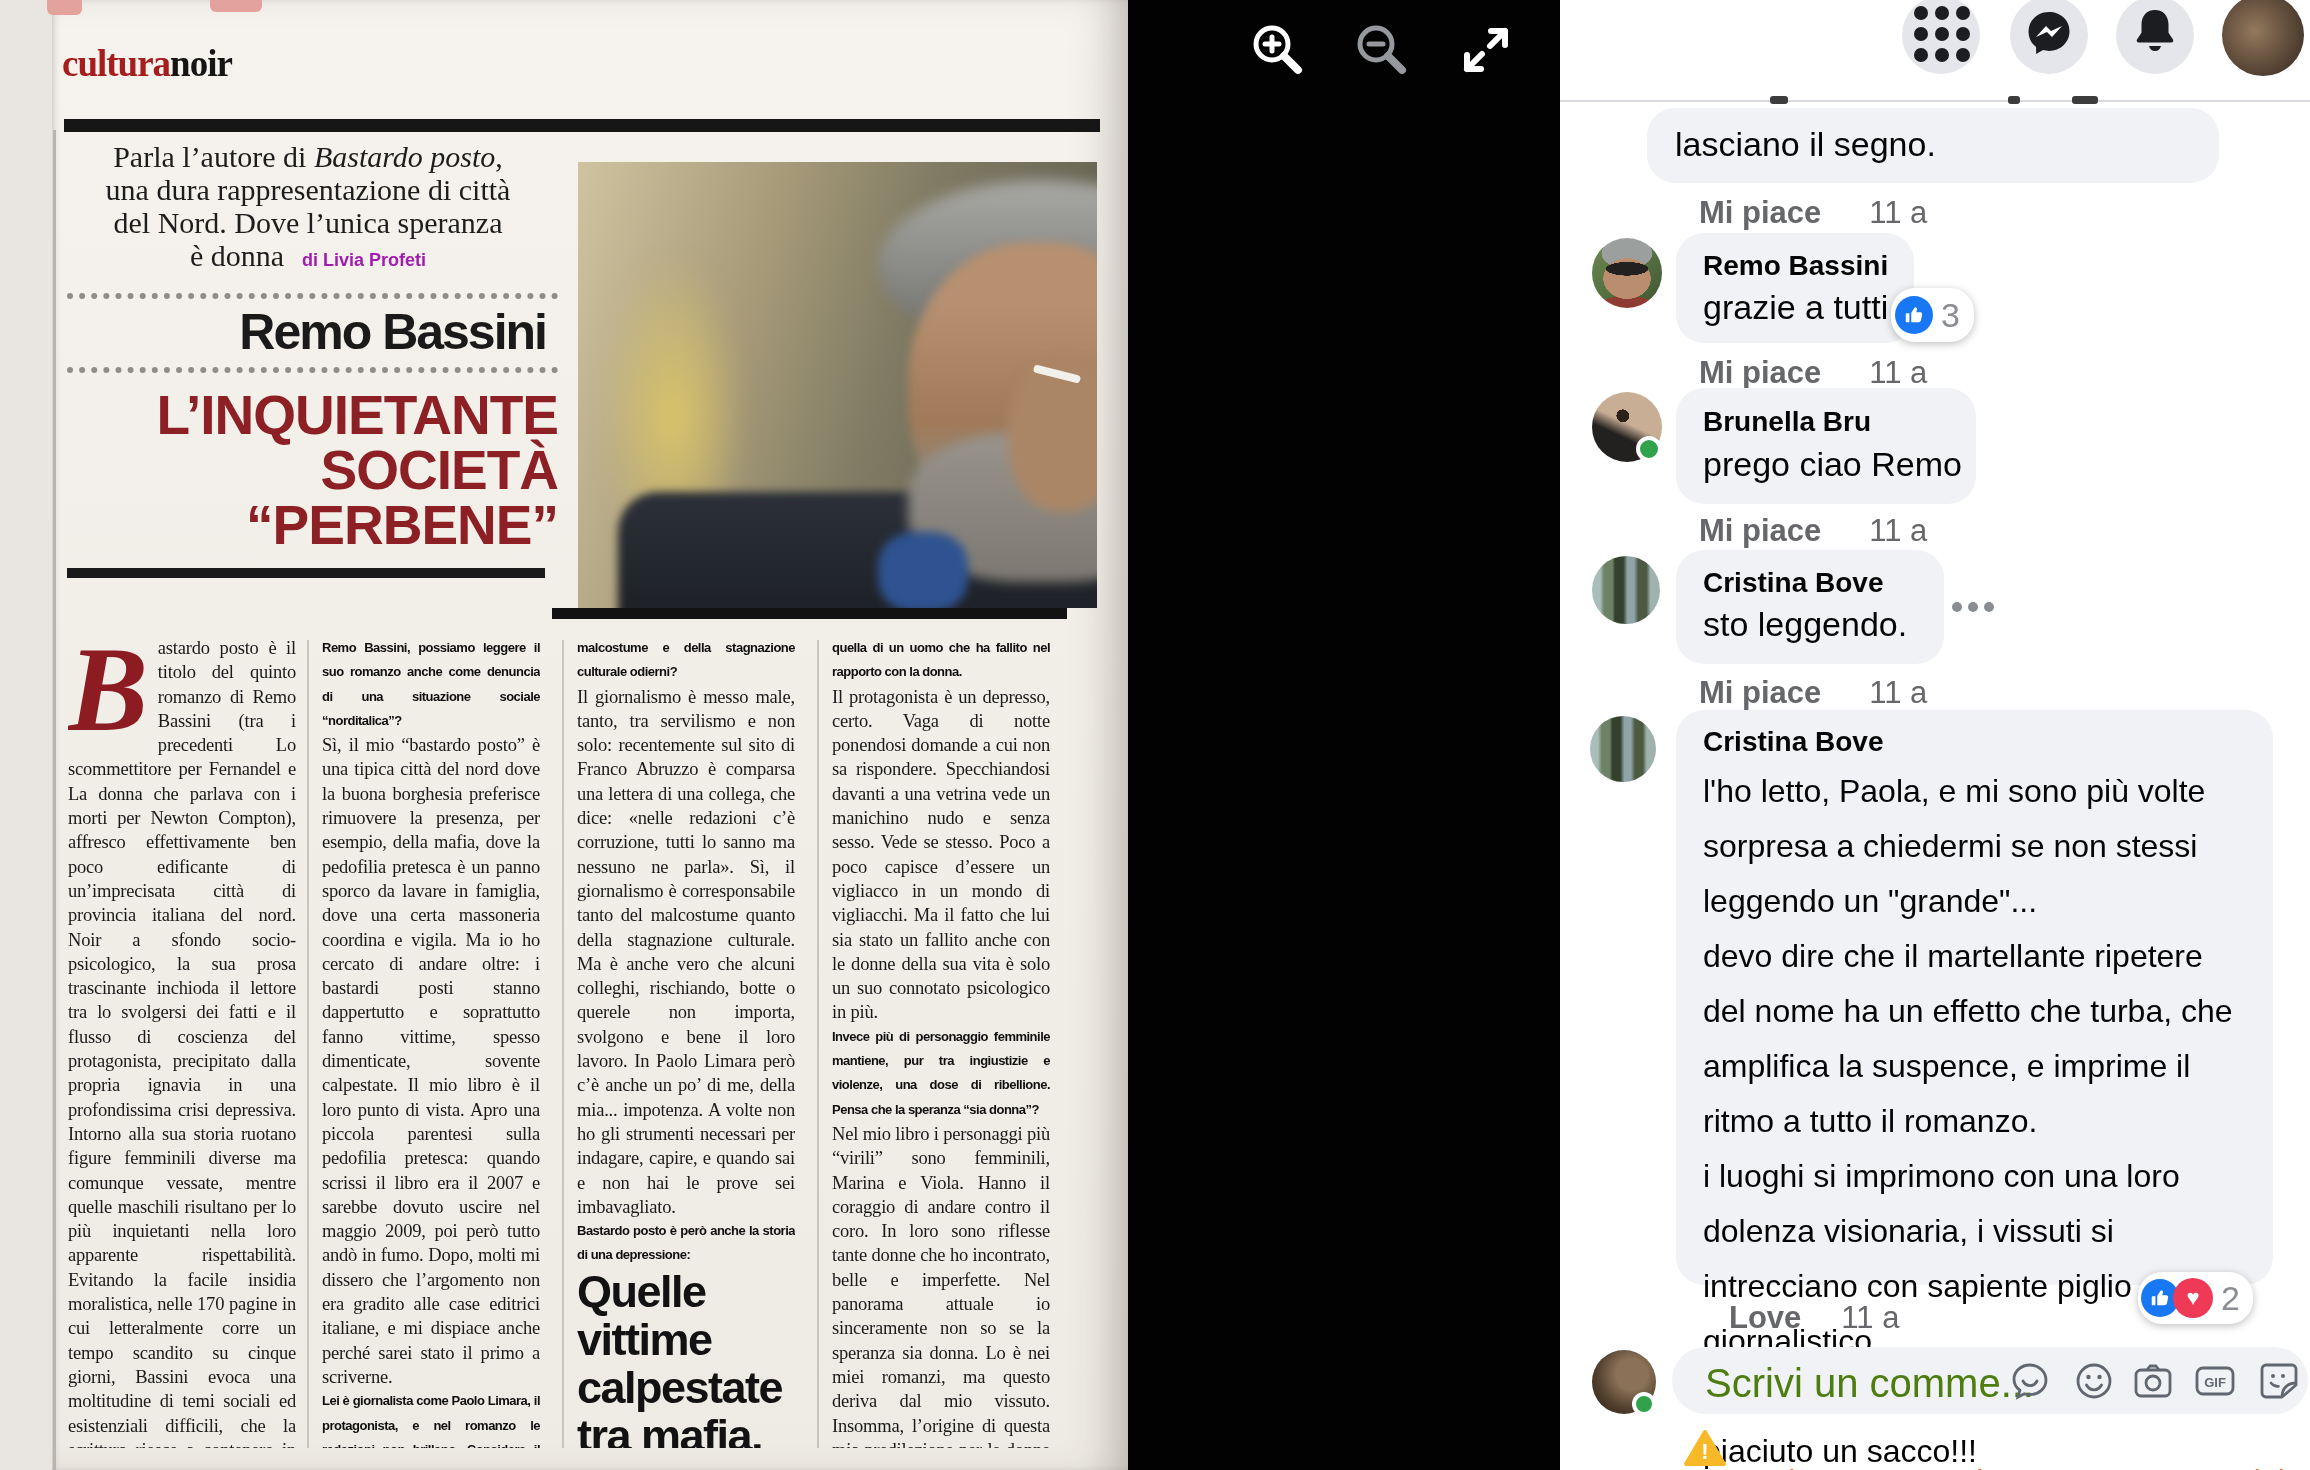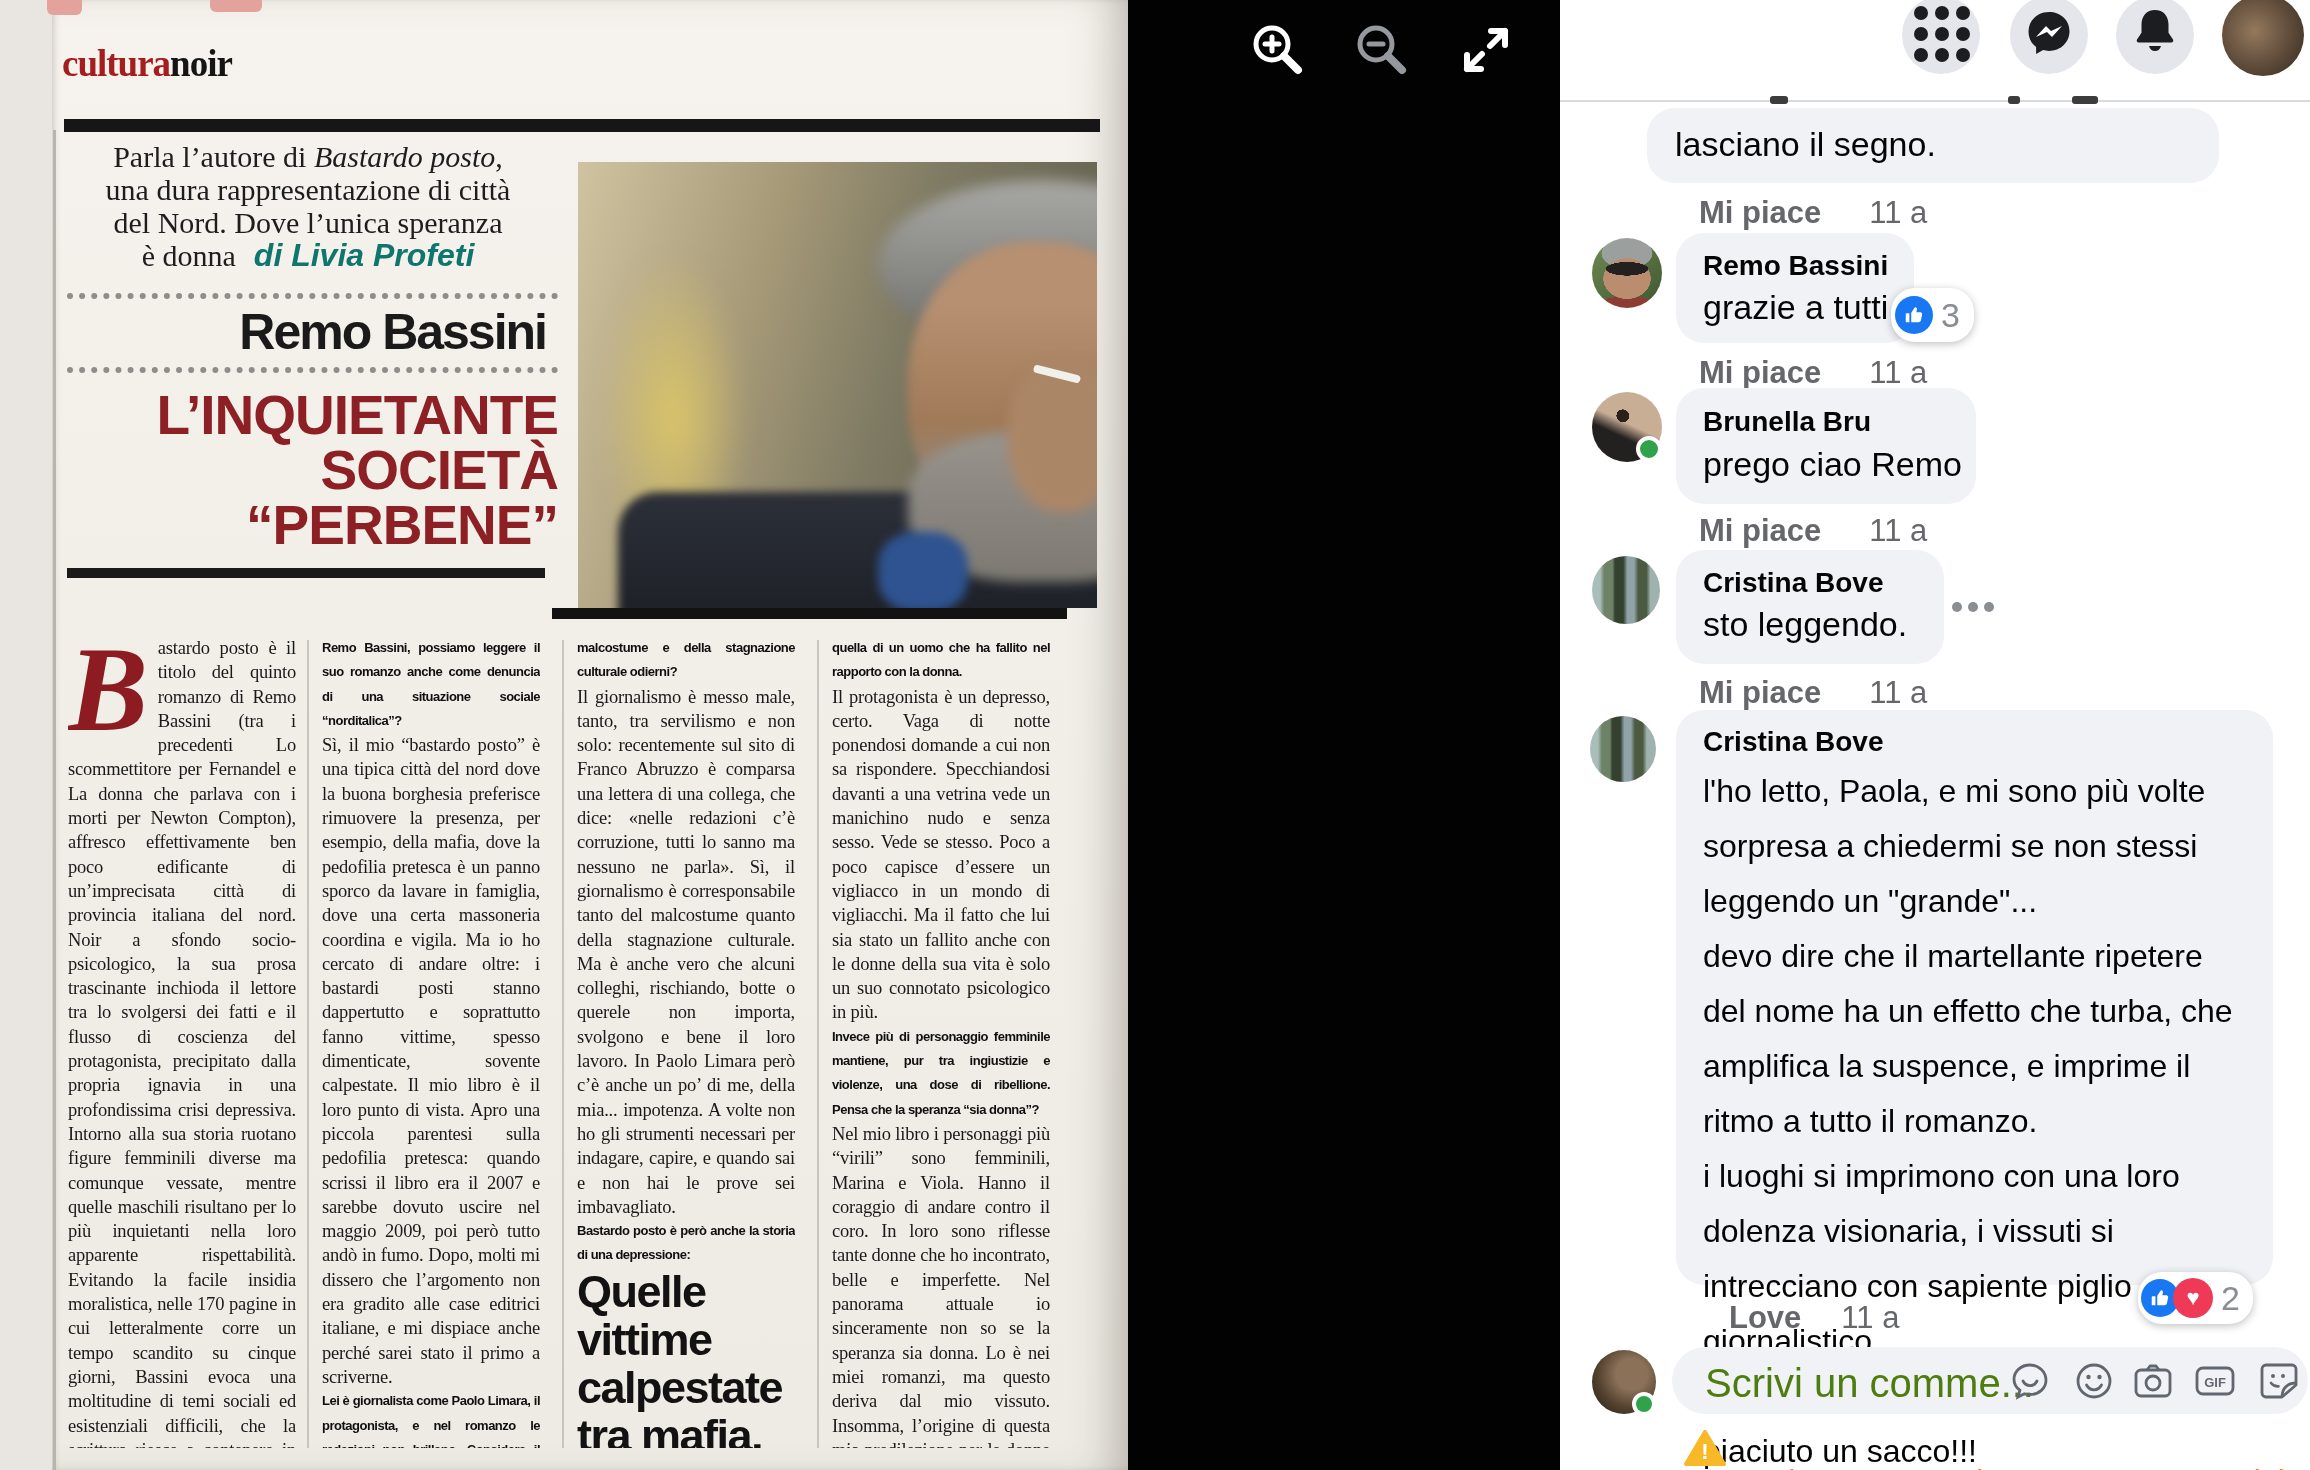--- a/index.html
+++ b/index.html
@@ -14,22 +14,22 @@
         box-shadow:inset -34px 0 46px -24px rgba(70,60,50,.35), inset 4px 0 8px -4px rgba(0,0,0,.25);}
   .sliver{top:0;height:15px;border-radius:0 0 6px 6px;background:#e3a29b;}
   .foldline{left:53px;top:130px;width:3px;height:1340px;background:#b9b5ae;}
   .kicker{left:62px;top:42px;font-family:"Liberation Serif",serif;font-weight:bold;
           font-size:37px;letter-spacing:-1px;color:#151515;}
   .kicker .red{color:#a51d1d;}
   .rule1{left:64px;top:119px;width:1036px;height:13px;background:#161616;}
   .intro{left:70px;top:140px;width:476px;text-align:center;
          font-family:"Liberation Serif",serif;font-size:30px;line-height:33px;color:#1d1d1d;}
   .intro .it{font-style:italic;}
-  .byline{color:#0f766e;font-family:"Liberation Sans",sans-serif;
-          font-weight:bold;font-size:32px;margin-left:18px;font-style:italic;}
+  .byline{color:#a21caf;font-family:"Liberation Sans",sans-serif;
+          font-weight:bold;font-size:18px;margin-left:18px;}
   .dotted{height:0;border-top:6px dotted #8f8d89;}
   .headline{left:70px;top:303px;width:476px;text-align:right;font-weight:bold;
             font-size:50px;letter-spacing:-2px;color:#1a1a1a;}
   .bigtitle{left:70px;top:388px;width:488px;text-align:right;font-weight:bold;
             font-size:55px;line-height:55px;letter-spacing:-1px;color:#8d2024;}
   .rule2{left:67px;top:568px;width:478px;height:10px;background:#1a1a1a;}
   .photobar{left:552px;top:608px;width:515px;height:11px;background:#121212;}
 
   .photo{left:578px;top:162px;width:519px;height:446px;overflow:hidden;
          background:linear-gradient(105deg,#cfc3a0 0%,#a89b79 32%,#7e7a63 58%,#5a584a 100%);}

